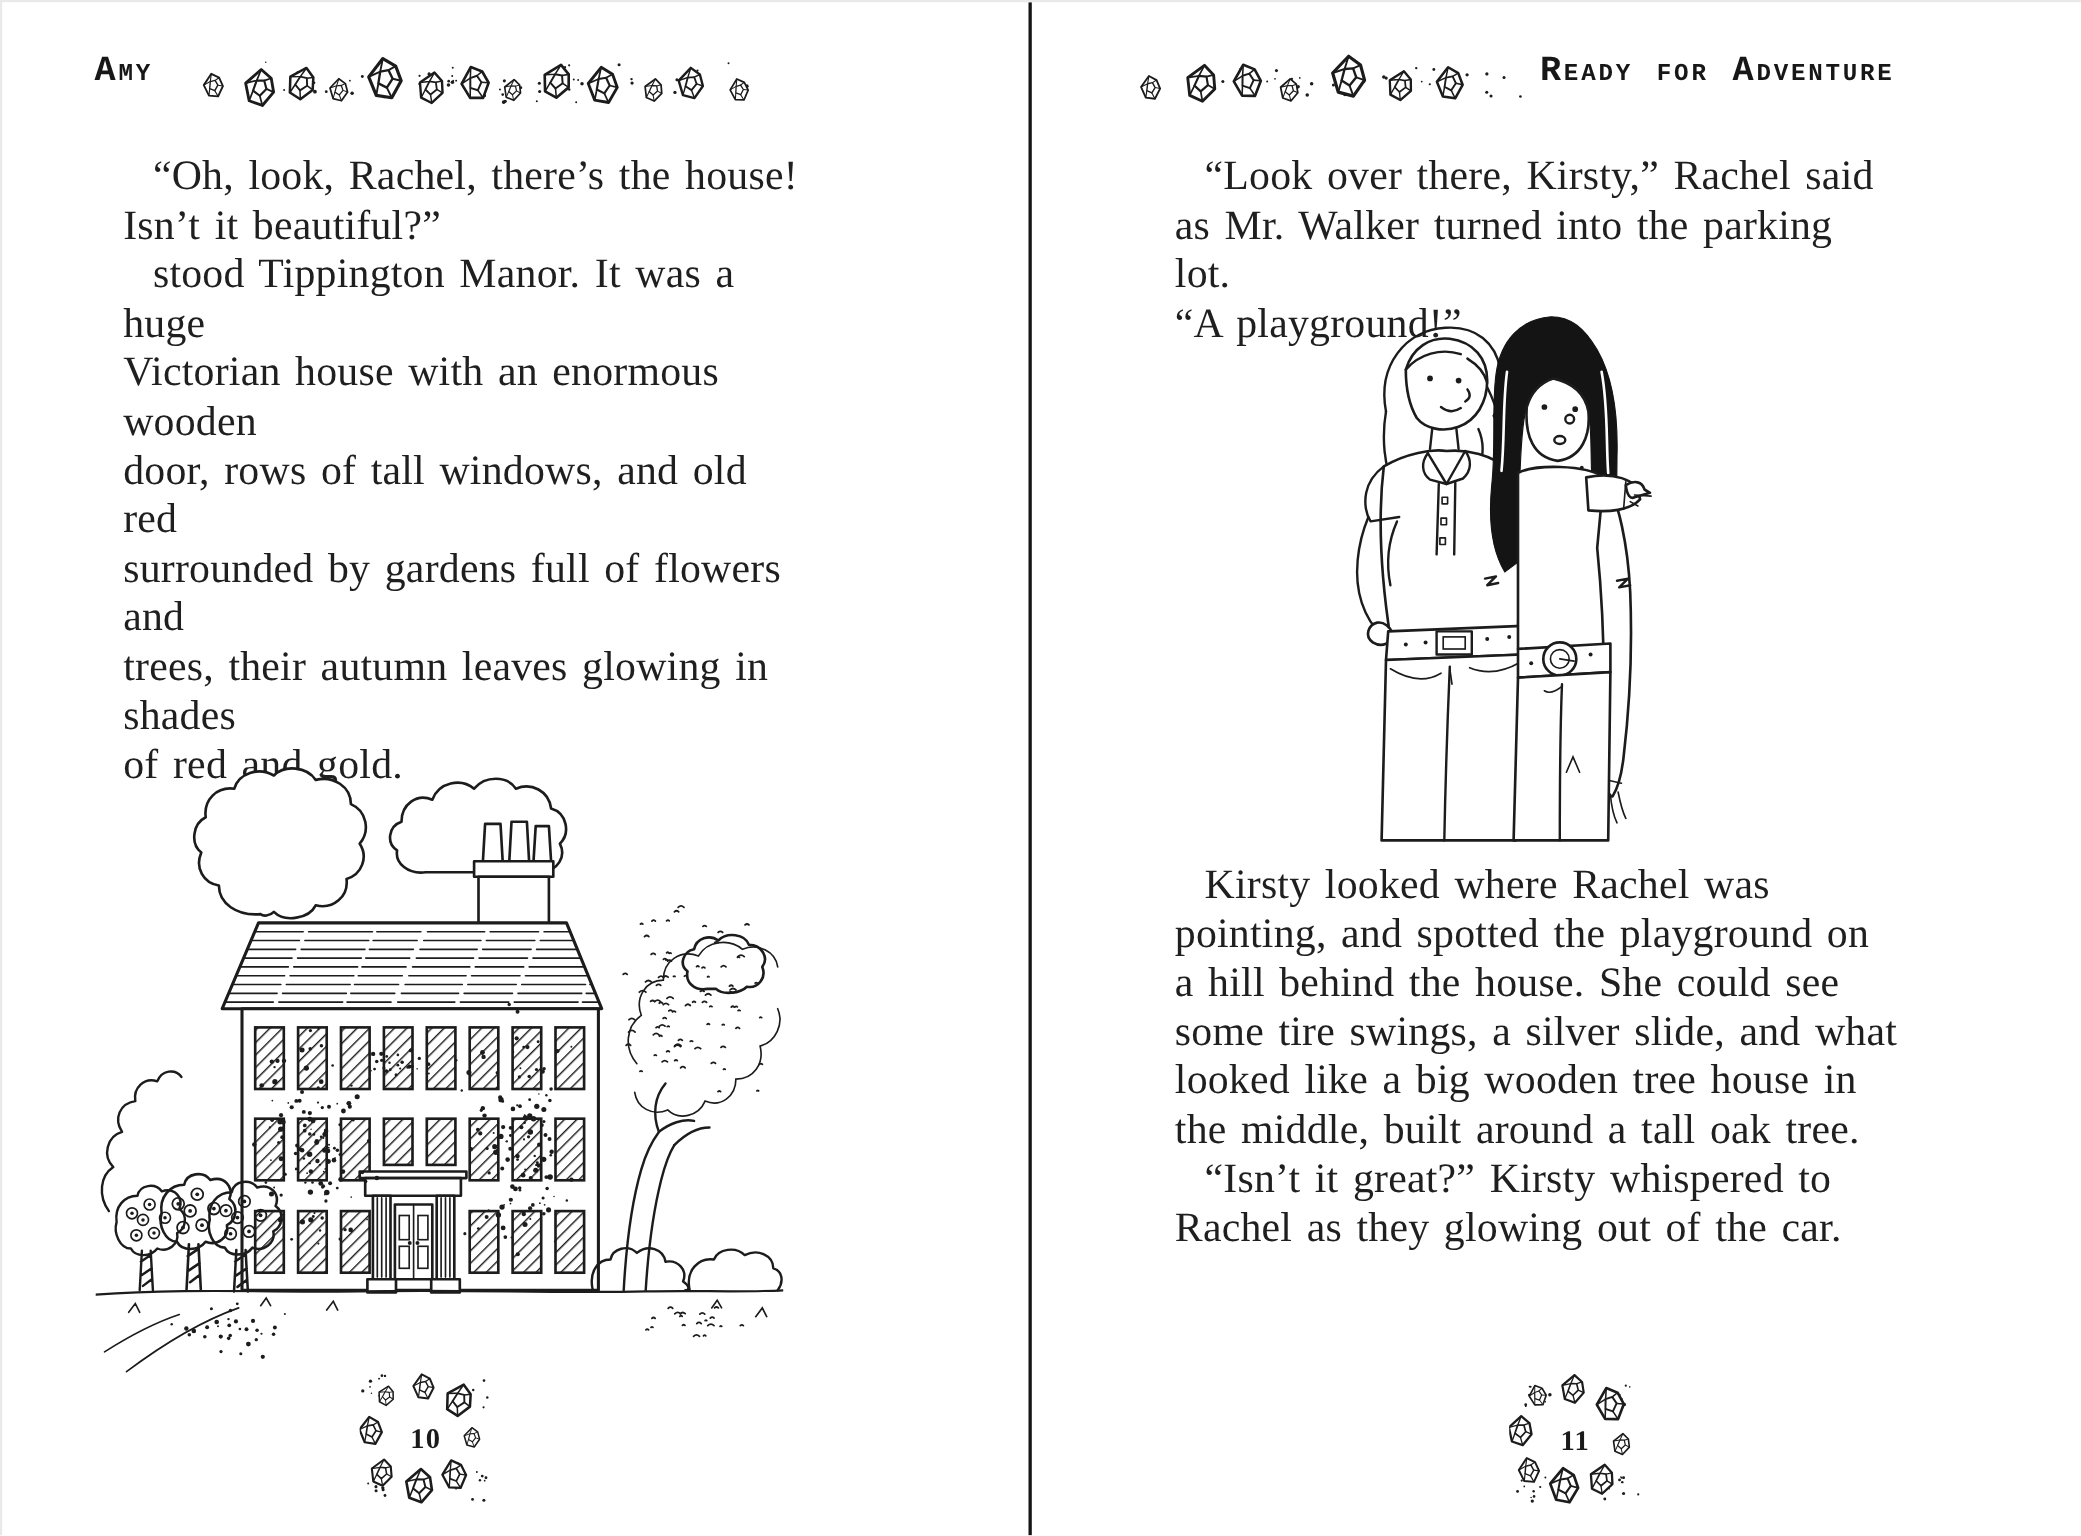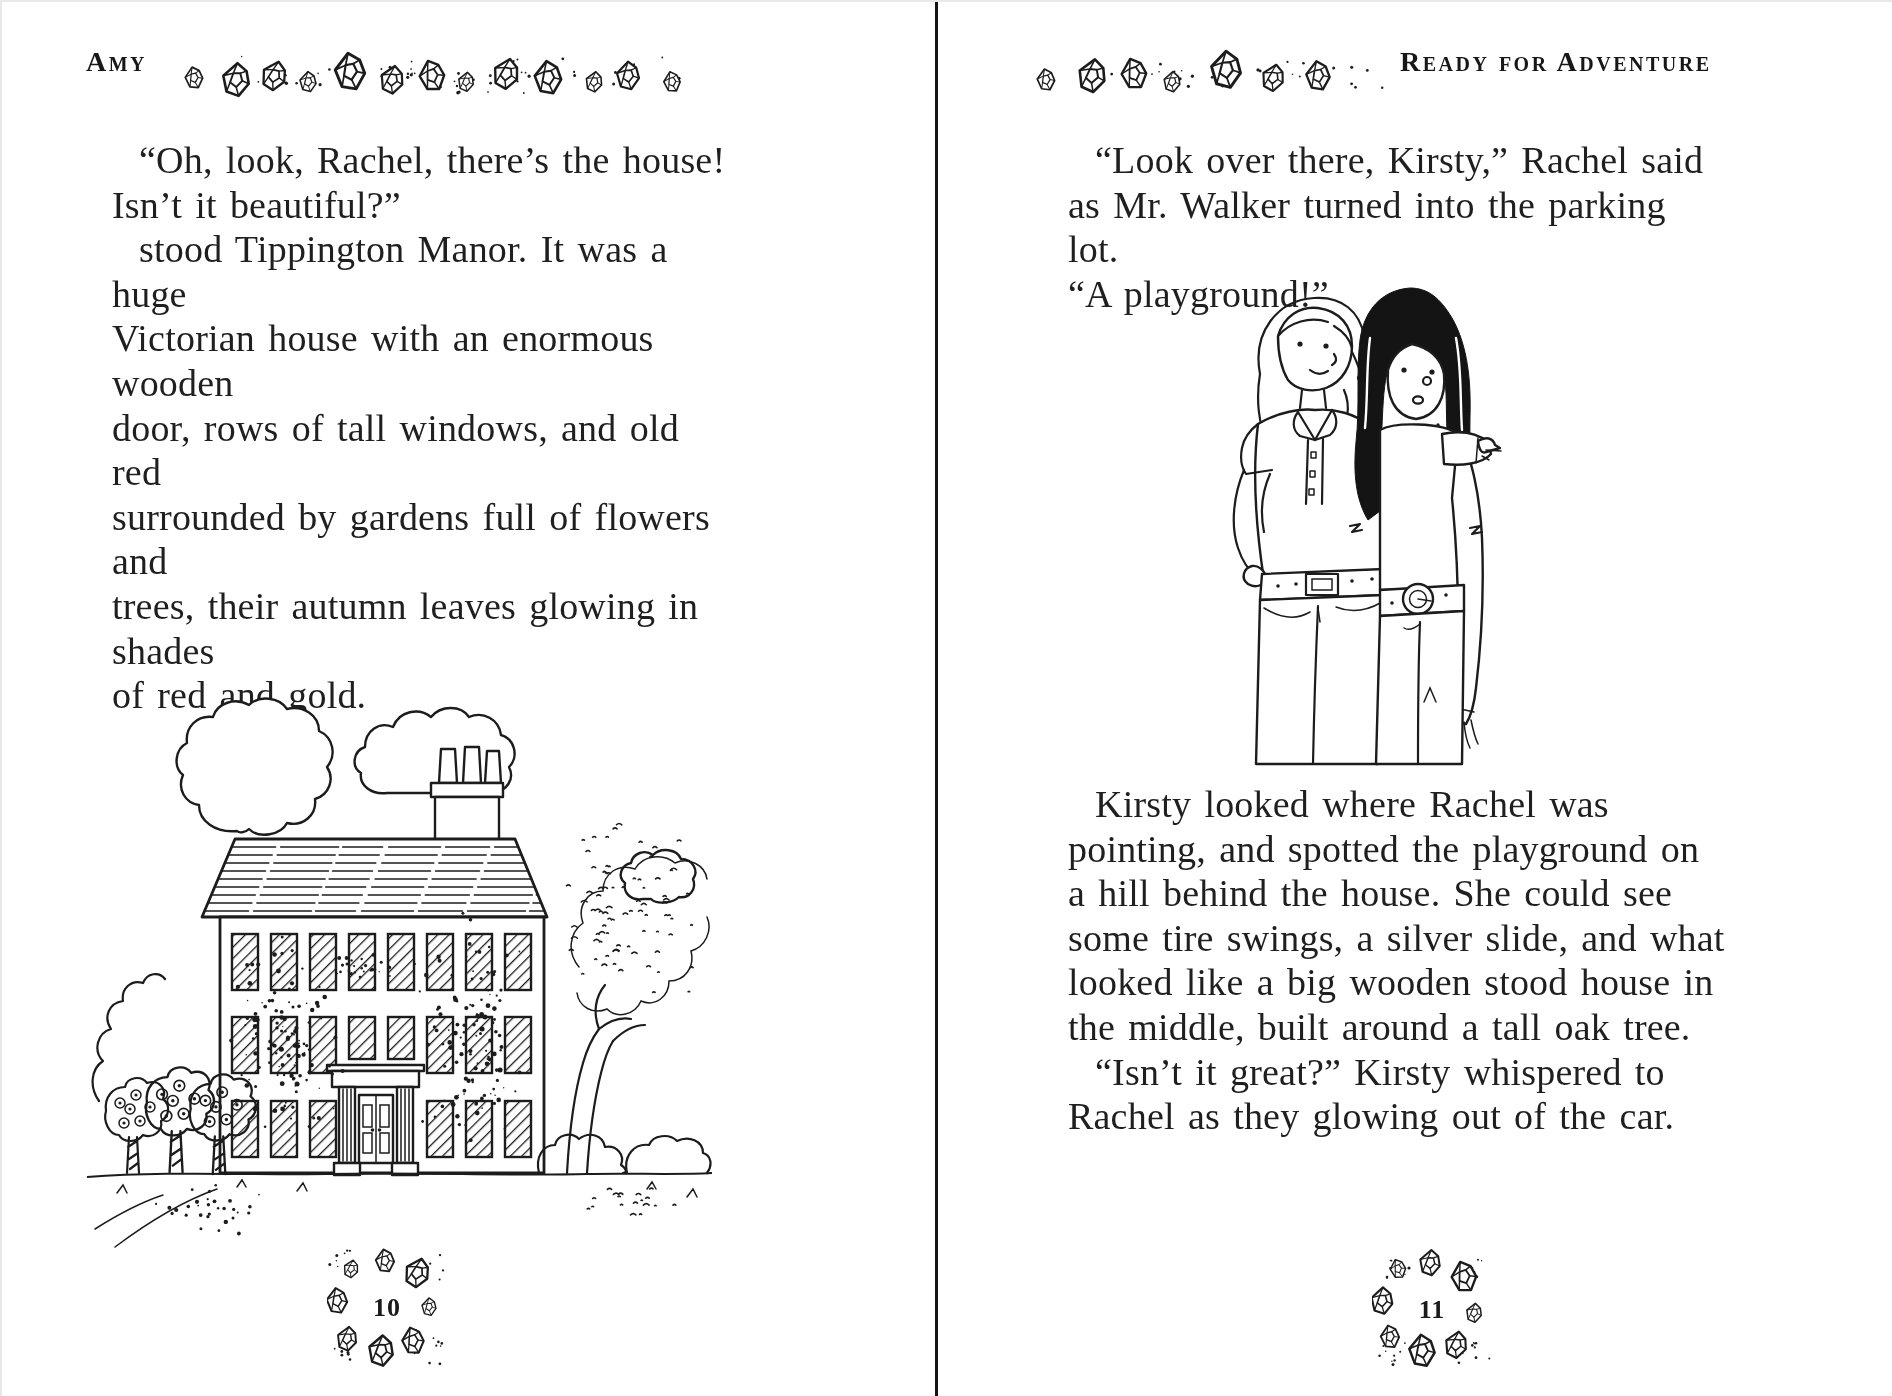--- a/index.html
+++ b/index.html
@@ -1,21 +1,21 @@
 <!DOCTYPE html>
 <html><head>
 <meta charset="utf-8">
 <style>
   html,body{margin:0;padding:0;background:#ffffff;}
   .spread{position:relative;width:1892px;height:1396px;background:#ffffff;overflow:hidden;
           border-top:2px solid #e9e9e9;border-left:2px solid #e9e9e9;box-sizing:border-box;
           font-family:"Liberation Serif","DejaVu Serif",serif;color:#1c1c1c;}
   .divider{position:absolute;top:0;bottom:0;width:3px;background:#151515;}
-  .chapter-title{position:absolute;font-family:Liberation Serif, serif;
-          font-variant:small-caps;font-weight:700;font-size:28px;letter-spacing:2.5px;color:#171717;white-space:nowrap;}
+  .chapter-title{position:absolute;font-family:Liberation Mono, monospace;
+          font-variant:small-caps;font-weight:700;font-size:32px;letter-spacing:2.5px;color:#171717;white-space:nowrap;}
   .gem-strip{position:absolute;color:#1c1c1c;}
   .page-text{position:absolute;color:#1f1f1f;font-size:38px;line-height:44.6px;
           word-spacing:3.5px;letter-spacing:.2px;margin-left:28px;}
   .para .tline{display:block;}
   .para.indent .tline:first-child{text-indent:27px;}
   .illustration{position:absolute;color:#1c1c1c;}
   .medallion{position:absolute;width:120px;height:124px;color:#1c1c1c;}
   .medallion svg{position:absolute;left:0;top:0;}
   .pagenum{position:absolute;left:0;right:0;top:46px;text-align:center;
           font-size:26px;font-weight:700;color:#1a1a1a;letter-spacing:1px;}
@@ -938,21 +938,21 @@
         </g>
       </g>
     </svg>
 
     <div class="page-text" style="left:1038px;top:780px;width:660px">
       <div class="para indent">
           <span class="tline">Kirsty looked where Rachel was</span>
           <span class="tline">pointing, and spotted the playground on</span>
           <span class="tline">a hill behind the house. She could see</span>
           <span class="tline">some tire swings, a silver slide, and what</span>
-          <span class="tline">looked like a big wooden stood house in</span>
+          <span class="tline">looked like a big wooden tree house in</span>
           <span class="tline">the middle, built around a tall oak tree.</span>
         </div>
       <div class="para indent">
           <span class="tline">“Isn’t it great?” Kirsty whispered to</span>
           <span class="tline">Rachel as they glowing out of the car.</span>
         </div>
     </div>
 
     <div class="medallion" style="left:1370px;top:1247px">
       <svg width="120" height="124" viewBox="0 0 120 124">

